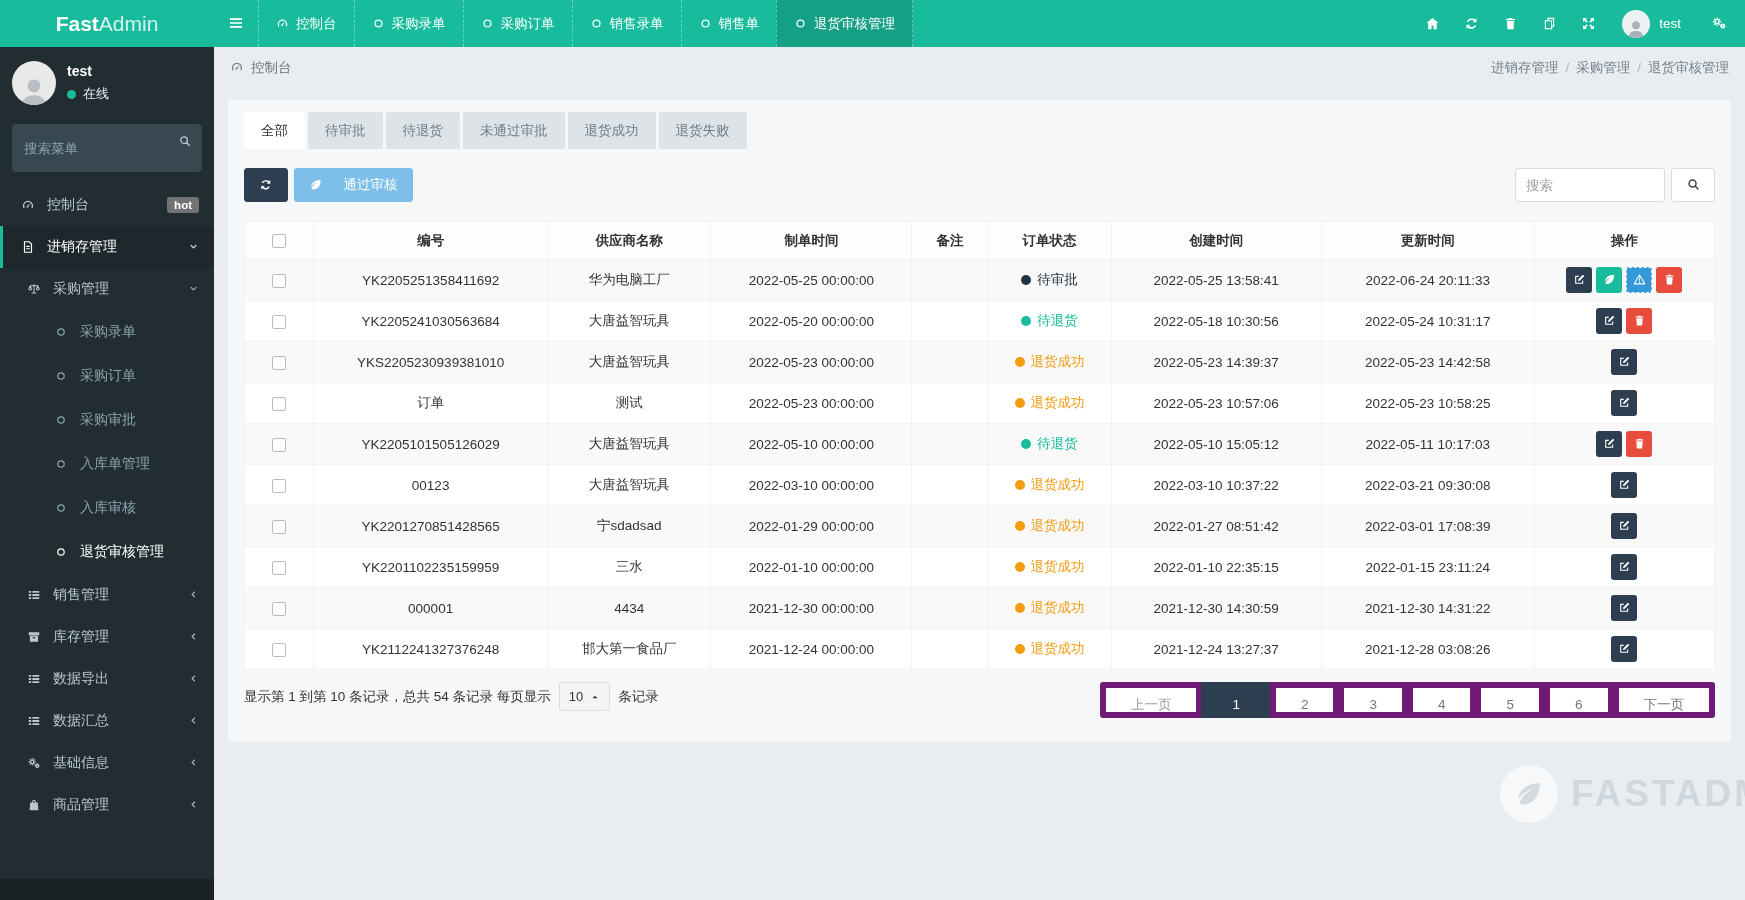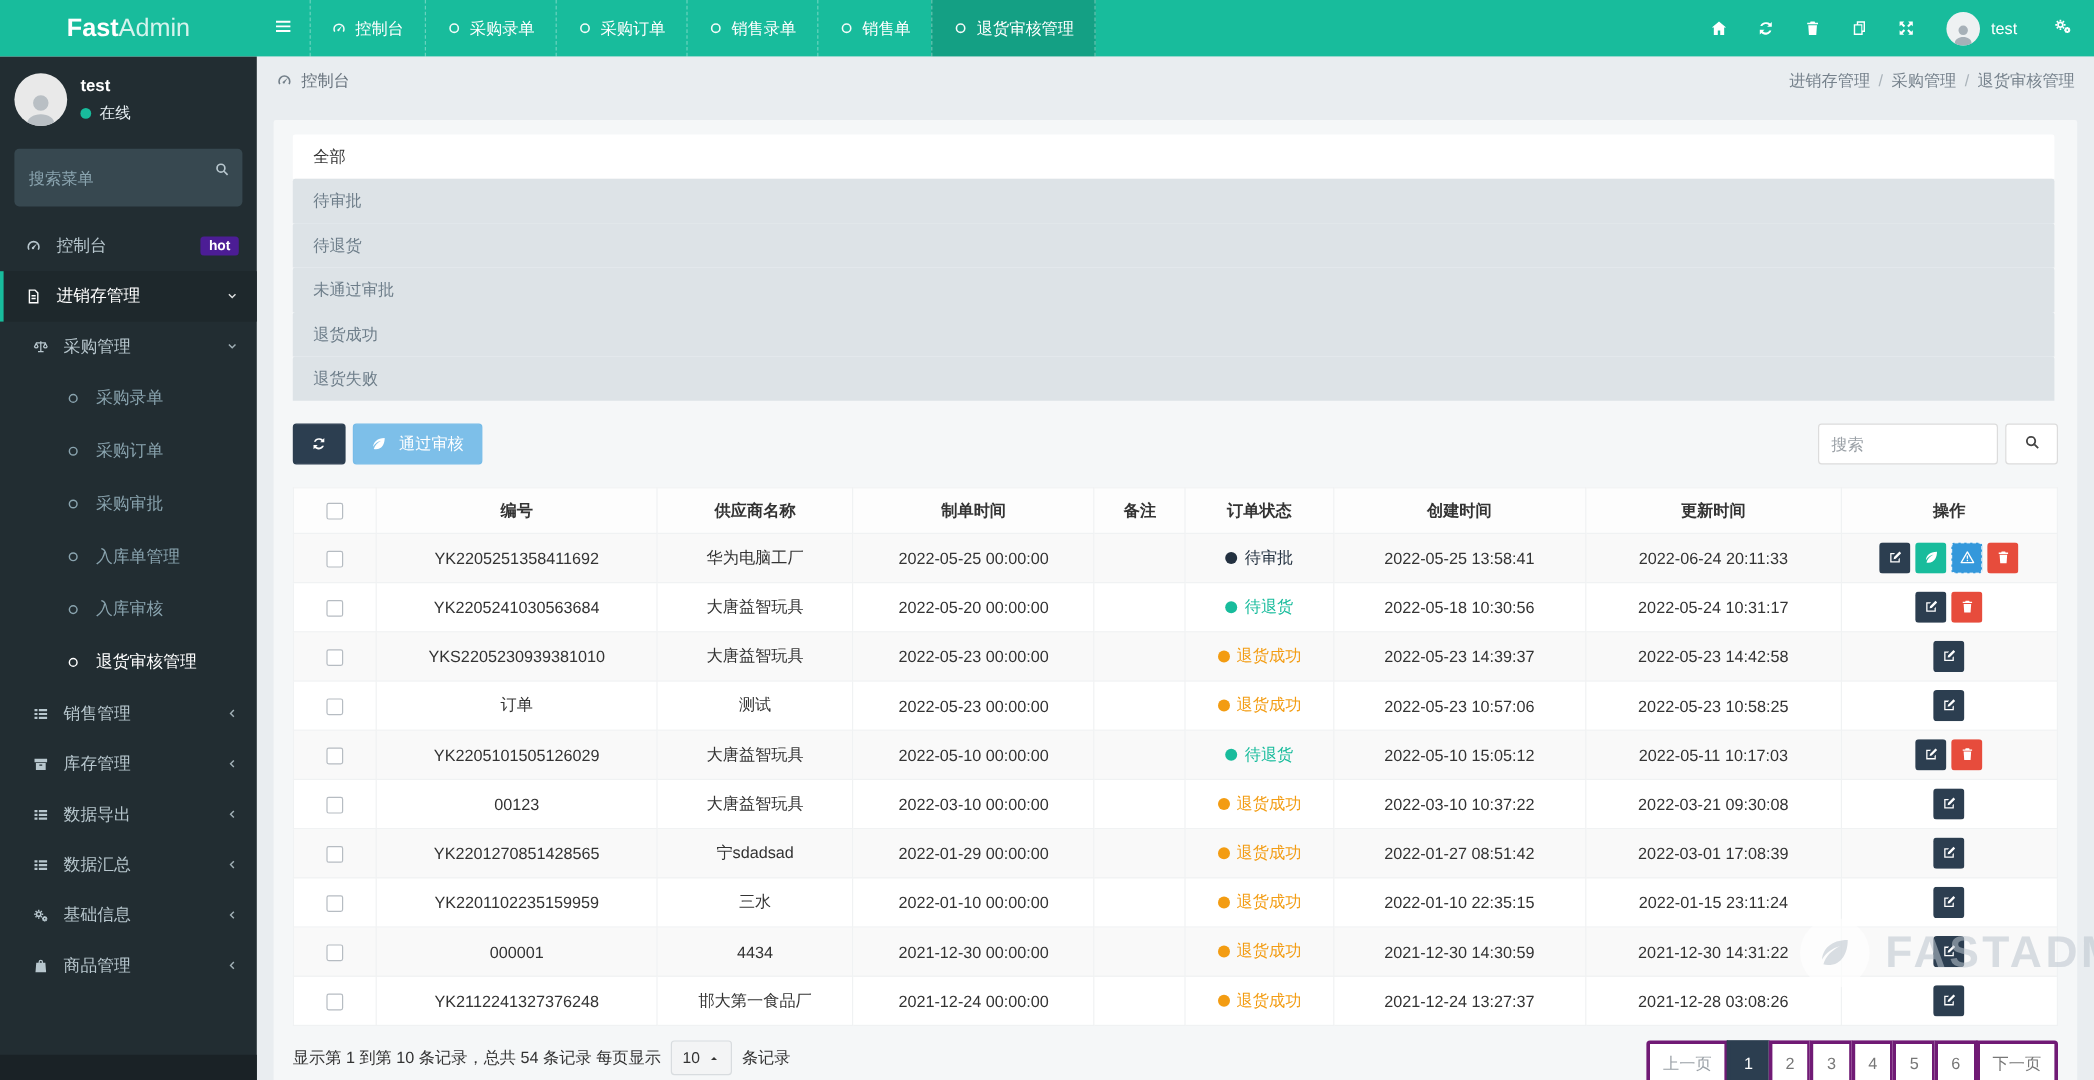--- a/index.html
+++ b/index.html
@@ -37,42 +37,42 @@
   .side-ustatus { font-size:13px; color:#e6eef2; display:flex; align-items:center; gap:7px; }
   .dot-online { width:9px; height:9px; border-radius:50%; background:#18bc9c; display:inline-block; }
   .side-search { margin:6px 12px 12px 12px; position:relative; }
   .side-search input { width:100%; height:48px; background:#374850; border:0; border-radius:4px; color:#d4dde1; padding:0 32px 0 12px; font-size:13.5px; outline:none; font-family:inherit; }
   .side-search input::placeholder { color:#8aa4af; }
   .side-search .svgi { position:absolute; right:10px; top:10px; font-size:14px; color:#b8c7ce; }
   .menu { list-style:none; }
   .mi { display:flex; align-items:center; gap:10px; height:42px; padding:0 15px; font-size:14px; color:#b8c7ce; cursor:pointer; border-left:3px solid transparent; }
   .mi .mico { width:19px; text-align:center; font-size:14px; flex:none; display:flex; justify-content:center; }
   .mi .chev { margin-left:auto; font-size:11px; opacity:.85; }
-  .mi .badge-hot { margin-left:auto; background:#4c1d95; color:#fff; font-size:11.5px; font-weight:700; padding:2px 7px; border-radius:3px; }
+  .mi .badge-hot { margin-left:auto; background:#737373; color:#fff; font-size:11.5px; font-weight:700; padding:2px 7px; border-radius:3px; }
   .mi.active-parent { background:#1e282c; color:#fff; border-left-color:#18bc9c; }
   .mi.lv2 { padding-left:21px; }
   .mi.lv3 { height:44px; padding-left:48px; color:#8aa4af; }
   .mi.lv3 .mico { font-size:12px; }
   .mi.lv3.active { color:#fff; }
   .side-foot { position:absolute; bottom:0; left:0; right:0; height:21px; background:#1a2226; }
 
   
   .main { position:absolute; left:214px; top:47px; right:0; bottom:0; }
   .breadbar { height:41px; display:flex; align-items:center; padding:0 16px; color:#68737d; font-size:13.5px; }
   .breadbar .svgi { font-size:14px; margin-right:7px; color:#74808a; }
   .bread-right { margin-left:auto; color:#76828c; }
   .bread-right .sep { color:#aab3ba; margin:0 7px; }
 
   .panel { margin:12px 14px 0 14px; background:#f5f7f8; padding:12px 16px 24px 16px; border-radius:2px; }
-  .ftabs { display:flex;flex-direction:column; }
+  .ftabs { display:flex; }
   .ftab { height:37px; line-height:37px; padding:0 17px; background:#dde3e7; color:#6e7e8a; font-size:13.5px; margin-right:3px; cursor:pointer; border-radius:2px 2px 0 0; }
   .ftab.active { background:#fff; color:#333; }
 
   .toolbar { display:flex; align-items:center; margin:19px 0 19px 0; }
-  .btn { display:inline-flex; align-items:center; justify-content:center; gap:10px; height:34px; border-radius:3px; border:1px solid transparent; font-size:13.5px; cursor:pointer; font-family:inherit; }
+  .btn { display:inline-flex; align-items:center; justify-content:center; gap:21px; height:34px; border-radius:3px; border:1px solid transparent; font-size:13.5px; cursor:pointer; font-family:inherit; }
   .btn-refresh { width:44px; background:#2c3e50; color:#fff; border-color:#2c3e50; }
   .btn-approve { margin-left:6px; padding:0 14px; background:#7dbfe9; border-color:#77bce8; color:#fff; }
   .tool-search { margin-left:auto; display:flex; gap:6px; }
   .tool-search input { width:150px; height:34px; border:1px solid #dcdcdc; border-radius:3px; padding:0 10px; font-size:13.5px; background:#fff; outline:none; font-family:inherit; }
   .tool-search input::placeholder { color:#9aa0a6; }
   .btn-search { width:44px; background:#fff; border-color:#dcdcdc; color:#444; font-size:15px; }
 
   table.grid { width:100%; border-collapse:collapse; background:#fff; font-size:13.5px; }
   .grid th, .grid td { border:1px solid #f0f2f3; text-align:center; }
   .grid th { height:38px; font-weight:700; color:#333; background:#fdfdfd; }
@@ -88,21 +88,21 @@
   .op-edit { background:#2c3e50; }
   .op-leaf { background:#18bc9c; }
   .op-warn { background:#3498db; border:1px dashed #eaf4fb; }
   .op-trash { background:#e74c3c; }
 
   .pgrow { display:flex; align-items:flex-start; margin-top:12px; color:#333; }
   .pg-summary { display:flex; align-items:center; gap:8px; font-size:13.5px; }
   .per-page { display:inline-flex; align-items:center; gap:7px; border:1px solid #d8dcdf; background:#f3f4f5; border-radius:3px; padding:6px 9px; font-size:13px; cursor:pointer; color:#333; }
   .per-page .svgi { font-size:10px; }
   .pager { margin-left:auto; display:flex; list-style:none; }
-  .pager li { min-width:31px; padding:0 11px; height:36px; line-height:34px; text-align:center; background:#fff; border:3px solid #701a75; margin-left:-1px; color:#777; cursor:pointer; font-size:13.5px; }
+  .pager li { min-width:31px; padding:0 25px; height:36px; line-height:34px; text-align:center; background:#fff; border:6px solid #701a75; margin-left:-1px; color:#777; cursor:pointer; font-size:13.5px; }
   .pager li:first-child { border-radius:3px 0 0 3px; color:#9aa0a6; margin-left:0; }
   .pager li:last-child { border-radius:0 3px 3px 0; }
   .pager li.active { background:#2c3e50; border-color:#2c3e50; color:#fff; }
 
   .watermark { position:absolute; left:1286px; top:718px; display:flex; align-items:center; gap:13px; pointer-events:none; }
   .wm-logo { width:58px; height:58px; border-radius:50%; background:rgba(255,255,255,.6); display:flex; align-items:center; justify-content:center; }
   .wm-logo .svgi { font-size:30px; color:rgba(170,182,192,.45); }
   .wm-text { font-size:37px; font-weight:700; letter-spacing:3px; color:rgba(188,197,206,.55); }
 </style>
 </head>

